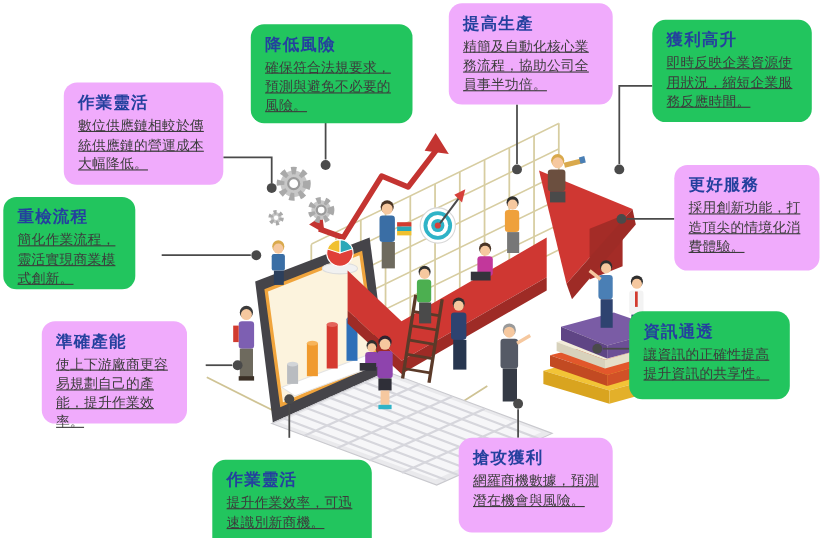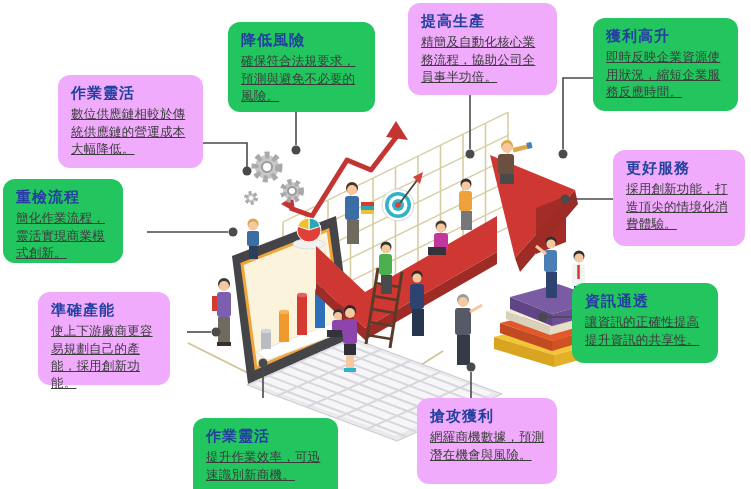--- a/index.html
+++ b/index.html
@@ -284,21 +284,21 @@
     <p>即時反映企業資源使用狀況，縮短企業服務反應時間。</p>
   </div>
 
   <div class="card blue" style="left:3px;top:179px;width:120px;height:84px">
     <h3>重檢流程</h3>
     <p>簡化作業流程，靈活實現商業模式創新。</p>
   </div>
 
   <div class="card teal" style="left:38px;top:292px;width:132px;height:93px">
     <h3>準確產能</h3>
-    <p>使上下游廠商更容易規劃自己的產能，採用創新功能。</p>
+    <p>使上下游廠商更容易規劃自己的產能，提升作業效率。</p>
   </div>
 
   <div class="card teal" style="left:613px;top:150px;width:132px;height:96px">
     <h3>更好服務</h3>
     <p>採用創新功能，打造頂尖的情境化消費體驗。</p>
   </div>
 
   <div class="card blue" style="left:572px;top:283px;width:146px;height:80px">
     <h3>資訊通透</h3>
     <p>讓資訊的正確性提高提升資訊的共享性。</p>

